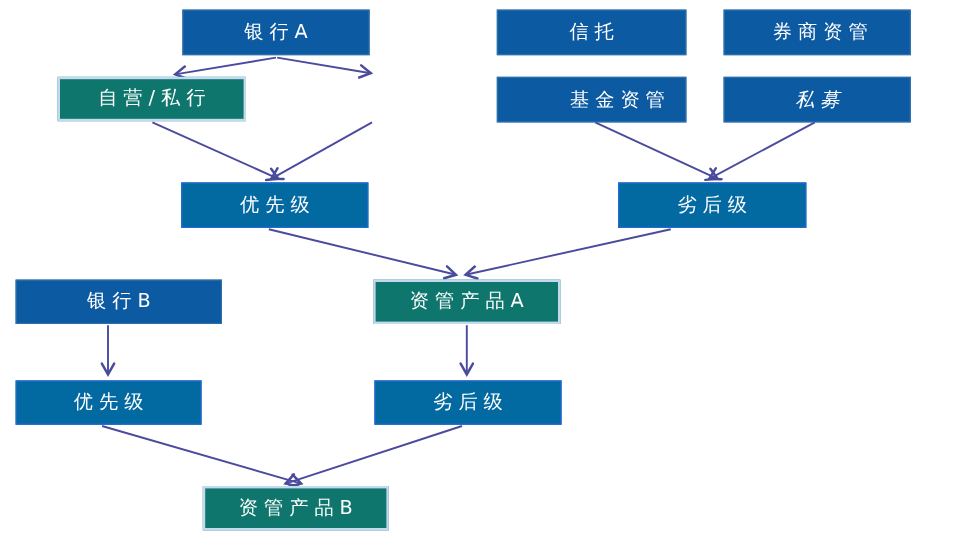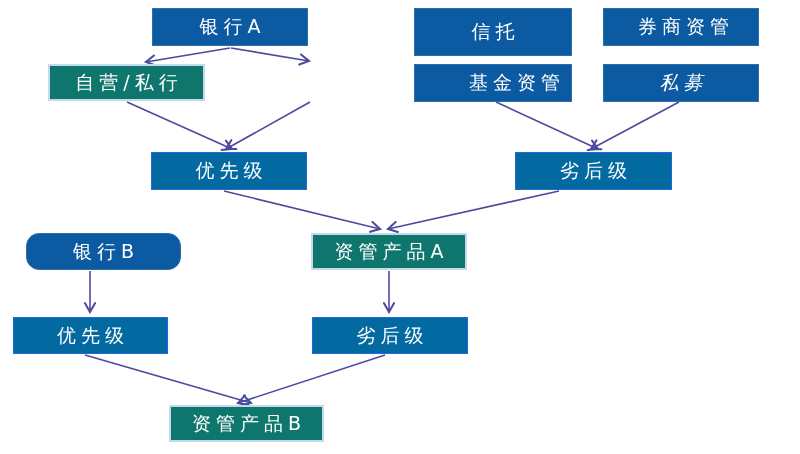--- a/index.html
+++ b/index.html
@@ -17,21 +17,21 @@
     width: 800px; height: 454px;
     pointer-events: none;
   }
   .node {
     position: absolute;
     box-sizing: border-box;
     display: flex;
     align-items: center;
     justify-content: center;
     color: #ffffff;
-    font-size: 19px;
+    font-size: 16px;
     letter-spacing: 5px;
     padding-left: 5px;
     white-space: nowrap;
     text-align: center;
   }
   .node.dark {
     background: #0C5AA1;
     border: 1px solid #2F6FA9;
   }
   .node.medium {
@@ -64,31 +64,31 @@
       <line x1="224" y1="191" x2="380" y2="229" marker-end="url(#ah)"></line>
       <line x1="559" y1="191" x2="388" y2="229" marker-end="url(#ah)"></line>
       <line x1="90" y1="271" x2="90" y2="312" marker-end="url(#ah)"></line>
       <line x1="389" y1="271" x2="389" y2="312" marker-end="url(#ah)"></line>
       <line x1="85" y1="355" x2="251" y2="403" marker-end="url(#ah)"></line>
       <line x1="385" y1="355" x2="238" y2="403" marker-end="url(#ah)"></line>
     </g>
   </svg>
 
   <div class="node dark" style="left:152px; top:8px;   width:156px; height:38px;">银行A</div>
-  <div class="node dark" style="left:414px; top:8px;   width:158px; height:48px;">信托</div>
+  <div class="node dark" style="left:414px; top:8px;   width:158px; height:38px;">信托</div>
   <div class="node dark" style="left:603px; top:8px;   width:156px; height:38px;padding-left:10px;">券商资管</div>
 
   <div class="node light" style="left:48px;  top:64px;  width:157px; height:37px;">自营/私行</div>
   <div class="node dark" style="left:414px; top:64px;  width:158px; height:38px;padding-left:48px;">基金资管</div>
   <div class="node dark" style="left:603px; top:64px;  width:156px; height:38px;font-style:italic;">私募</div>
 
   <div class="node medium" style="left:151px; top:152px; width:156px; height:38px;">优先级</div>
   <div class="node medium" style="left:515px; top:152px; width:157px; height:38px;">劣后级</div>
 
-  <div class="node dark" style="left:26px;  top:233px; width:155px; height:37px;border-radius:13px;">银行B</div>
+  <div class="node dark" style="left:13px;  top:233px; width:172px; height:37px;">银行B</div>
   <div class="node light" style="left:311px; top:233px; width:156px; height:37px;">资管产品A</div>
 
   <div class="node medium" style="left:13px;  top:317px; width:155px; height:37px;">优先级</div>
   <div class="node medium" style="left:312px; top:317px; width:156px; height:37px;">劣后级</div>
 
   <div class="node light" style="left:169px; top:405px; width:155px; height:37px;">资管产品B</div>
 
 </div>
 
 </body></html>

